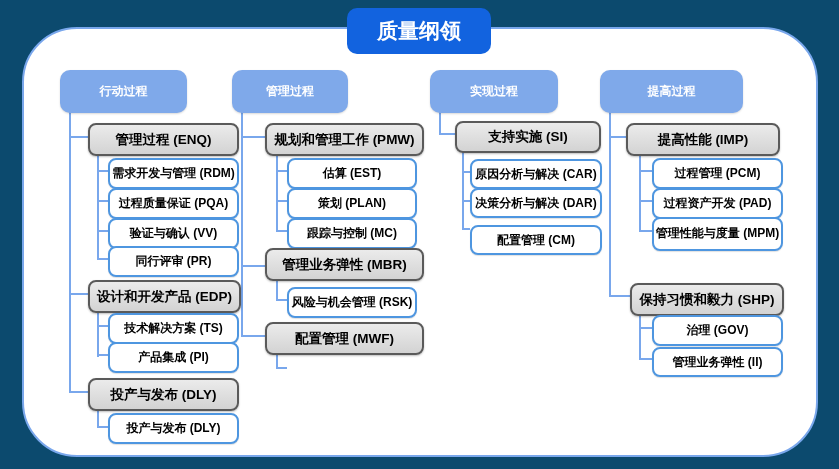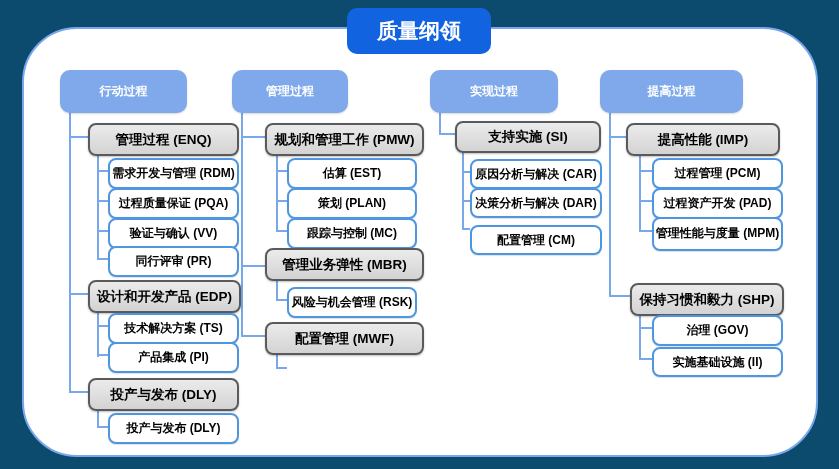--- a/index.html
+++ b/index.html
@@ -59,21 +59,21 @@
   <div class="white" style="left:470px;top:159px;width:128px;height:26px;">原因分析与解决 (CAR)</div>
   <div class="white" style="left:470px;top:188px;width:128px;height:26px;">决策分析与解决 (DAR)</div>
   <div class="white" style="left:470px;top:217px;width:128px;height:26px;margin-top:8px;">配置管理 (CM)</div>
 
   <div class="gray" style="left:610px;top:123px;width:150px;height:29px;margin-left:16px;">提高性能 (IMP)</div>
   <div class="white" style="left:652px;top:158px;width:127px;height:27px;">过程管理 (PCM)</div>
   <div class="white" style="left:652px;top:188px;width:127px;height:27px;">过程资产开发 (PAD)</div>
   <div class="white two-line" style="left:652px;top:217px;width:127px;height:30px;">管理性能与度量 (MPM)</div>
   <div class="gray" style="left:630px;top:283px;width:150px;height:29px;">保持习惯和毅力 (SHP)</div>
   <div class="white" style="left:652px;top:315px;width:127px;height:27px;">治理 (GOV)</div>
-  <div class="white" style="left:652px;top:347px;width:127px;height:26px;">实施基础设施 (II)</div>
+  <div class="white" style="left:652px;top:347px;width:127px;height:26px;">管理业务弹性 (II)</div>
 
   <div class="cline" style="left:69px;top:112px;width:2px;height:281px;"></div>
   <div class="cline" style="left:69px;top:136px;width:19px;height:2px;"></div>
   <div class="cline" style="left:69px;top:293px;width:19px;height:2px;"></div>
   <div class="cline" style="left:69px;top:391px;width:19px;height:2px;"></div>
   <div class="cline" style="left:97px;top:152px;width:2px;height:108px;"></div>
   <div class="cline" style="left:97px;top:170px;width:11px;height:2px;"></div>
   <div class="cline" style="left:97px;top:200px;width:11px;height:2px;"></div>
   <div class="cline" style="left:97px;top:230px;width:11px;height:2px;"></div>
   <div class="cline" style="left:97px;top:258px;width:11px;height:2px;"></div>

